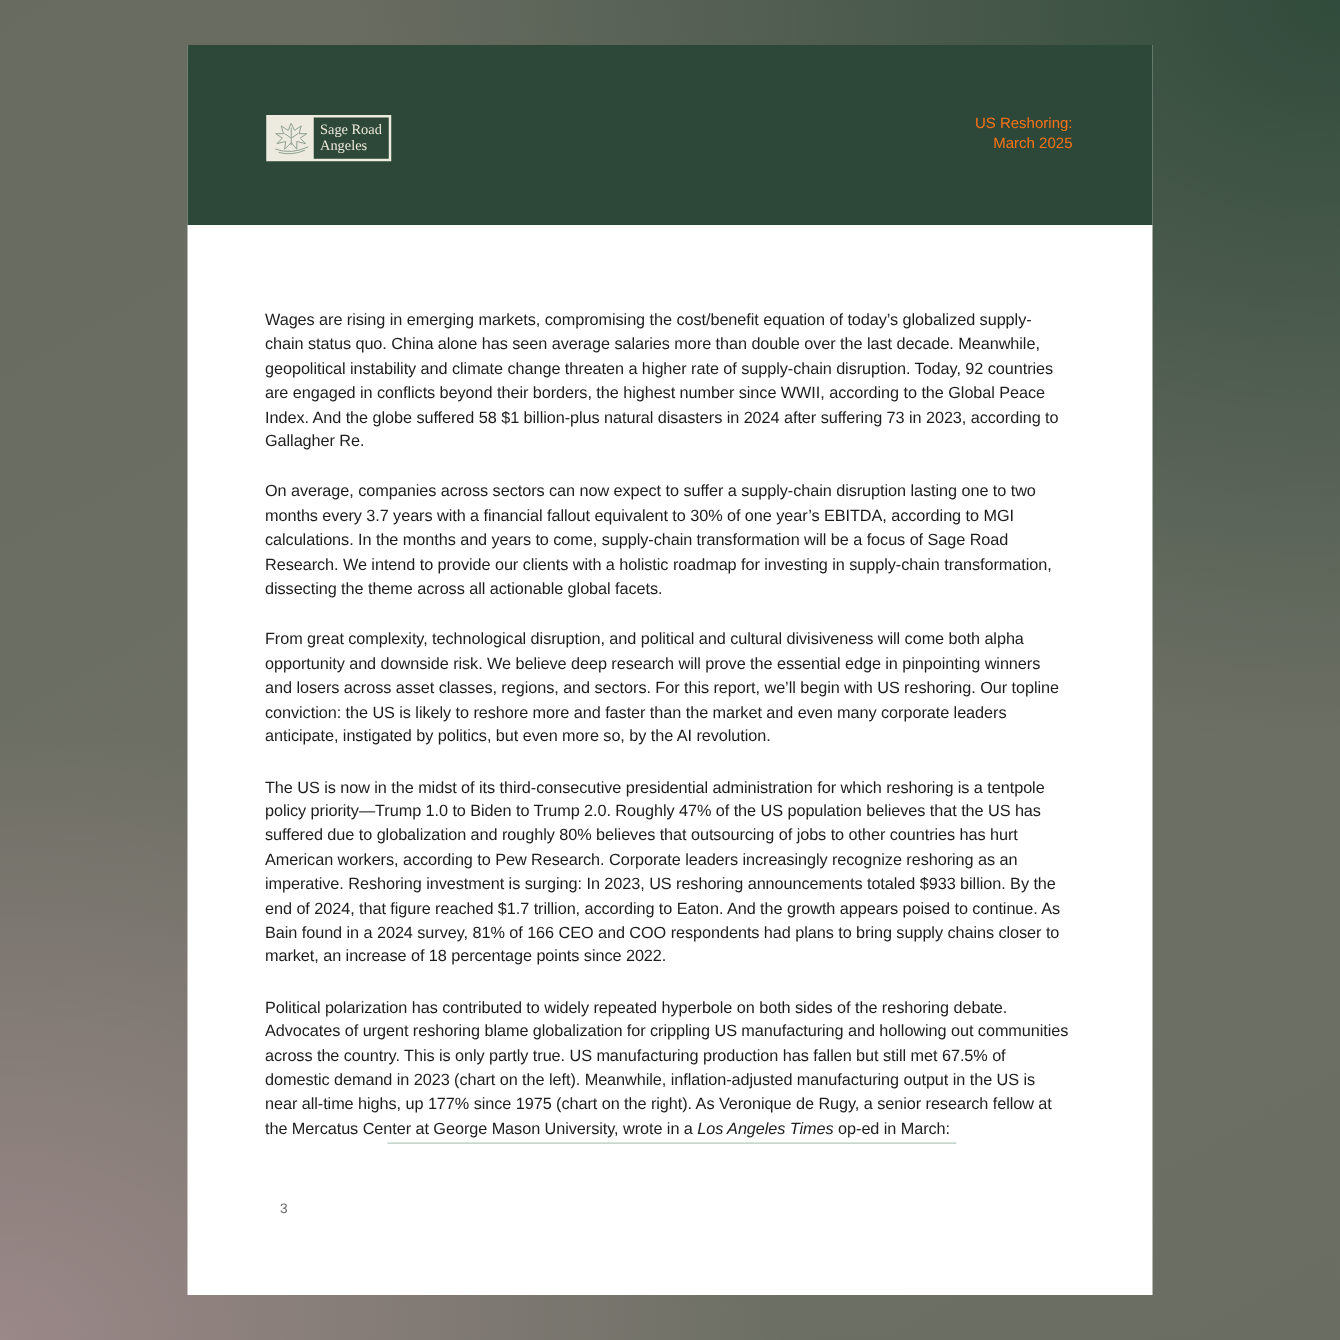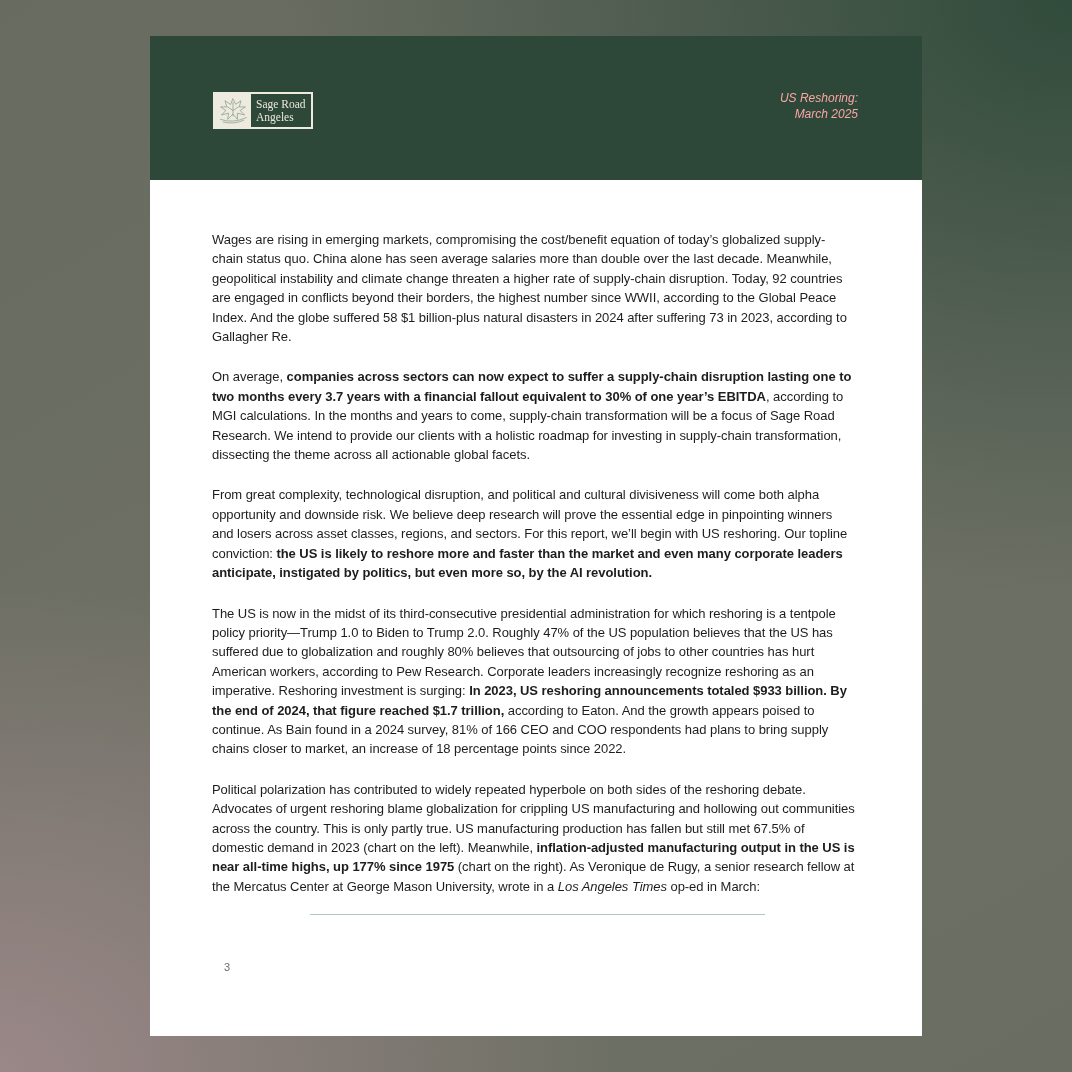--- a/index.html
+++ b/index.html
@@ -38,31 +38,31 @@
   .logo-text {
     background: #2d4839; color: #ece9db;
     font-family: "Liberation Serif", serif;
     font-size: 11.5px; line-height: 13px;
     display: flex; flex-direction: column; justify-content: center;
     padding: 0 5px; white-space: nowrap;
   }
   .doc-title {
     position: absolute; right: 64px; top: 54px;
     text-align: right;
-    color: #fca5a5; font-size: 12px; line-height: 16px; font-style: italic;
+    color: #f97316; font-size: 12px; line-height: 16px;
   }
   
   .content {
     padding: 50px 67px 0 62px;
     color: #1d1d1d;
     font-size: 13px; line-height: 19.4px;
     letter-spacing: -0.05px;
   }
-  .content p { margin: 0 0 21px 0; }
-  .content b { font-weight: 700; }
+  .content p { margin: 16px 0 21px 0; }
+  .content b { font-weight: 400; }
   .content i { font-style: italic; }
   .divider {
     position: absolute; left: 160px; top: 878px;
     width: 455px; height: 0;
     border-top: 1px solid #b3c9bc;
   }
   .page-number {
     position: absolute; left: 74px; top: 925px;
     color: #6e6e6e; font-size: 11px;
   }

